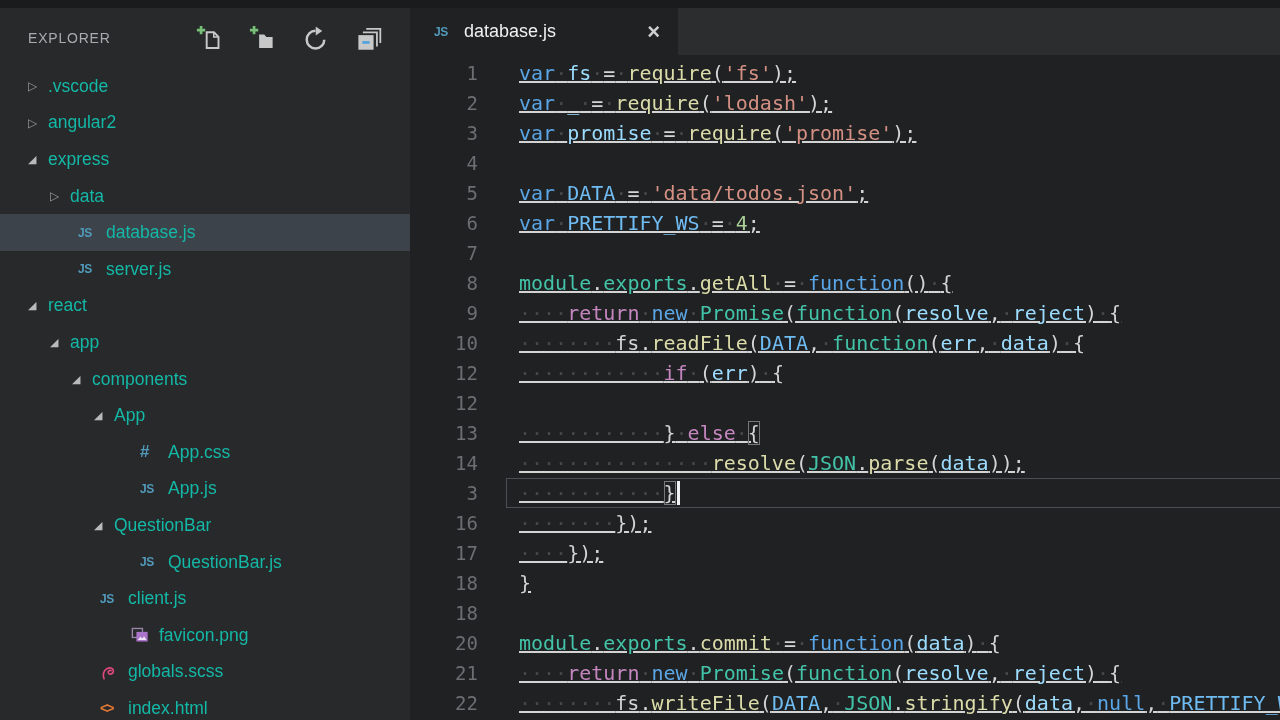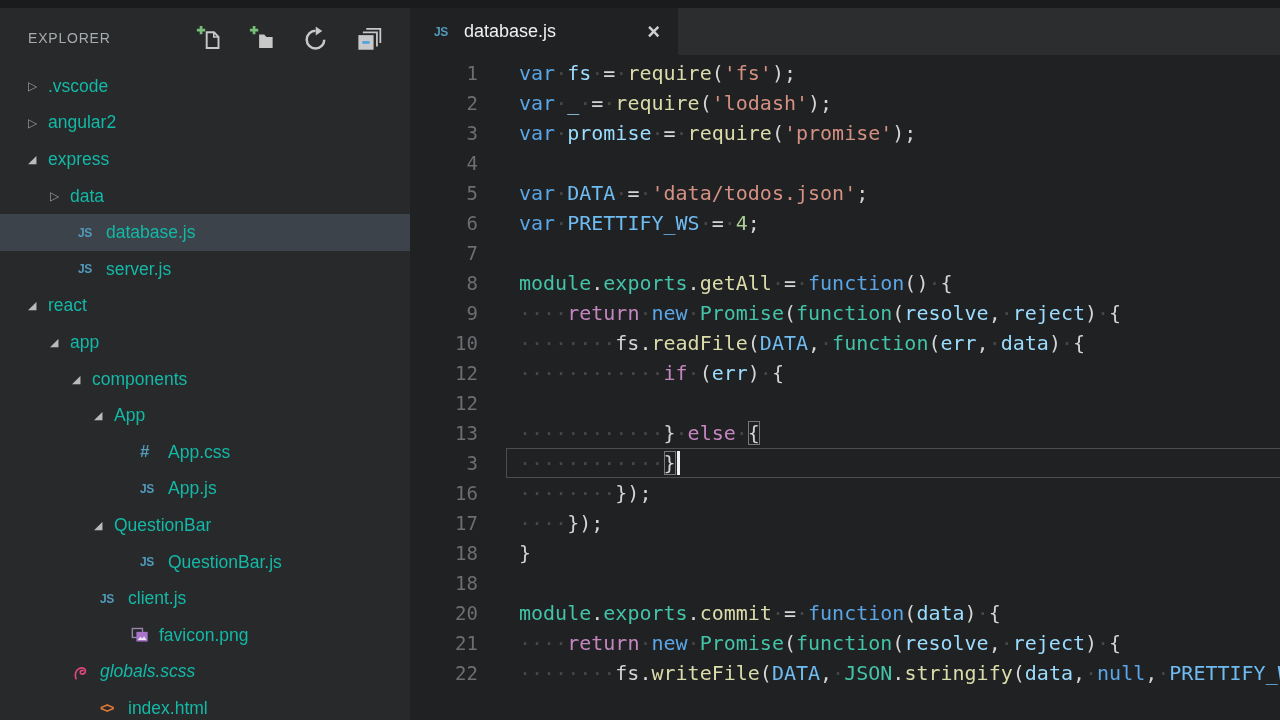--- a/index.html
+++ b/index.html
@@ -34,21 +34,21 @@
   .editor { position:absolute; left:410px; top:8px; width:870px; height:712px; background:var(--bg-tabbar,#2b2d2f); }
   .tabbar { height:47px; display:flex; }
   .tab { width:268px; height:47px; background:var(--bg-editor,#202123); display:flex; align-items:center; padding:0 18px 0 24px; cursor:pointer; }
   .tab .fi { width:30px; }
   .tab-label { font-size:18px; color:#f0f0f0; flex:1; }
   .tab-close { color:#cfcfcf; font-size:22px; font-weight:bold; line-height:1; cursor:pointer; padding-left:6px; }
   .codearea { position:relative; height:665px; background:var(--bg-editor,#202123); padding-top:3px;
               font-family:"DejaVu Sans Mono", monospace; font-size:20px; overflow:hidden; }
   .cline { height:30px; line-height:30px; display:flex; white-space:pre; position:relative; }
   .lnum { width:68px; flex:none; text-align:right; color:var(--gutter,#6b6f71); font-size:19px; }
-  .ctext { padding-left:41px; flex:none; white-space:pre; }
+  .ctext { padding-left:41px; flex:none; white-space:pre;text-decoration:underline; }
   .cline.current::before { content:""; position:absolute; left:96px; right:0; top:0; bottom:0;
               border-top:1px solid #4a4e52; border-bottom:1px solid #4a4e52; border-left:1px solid #4a4e52; pointer-events:none; }
   .tk-k { color:var(--tok-keyword,#5aa6e6); }
   .tk-v { color:var(--tok-variable,#9cdcfe); }
   .tk-c { color:var(--tok-const,#6fbcf2); }
   .tk-t { color:var(--tok-type,#43c3a8); }
   .tk-f { color:var(--tok-func,#dcdcaa); }
   .tk-s { color:var(--tok-string,#d49083); }
   .tk-p { color:var(--tok-control,#c586c0); }
   .tk-n { color:var(--tok-number,#a8ce96); }
@@ -152,21 +152,21 @@
         <div class="trow" style="padding-left: 100px; margin-left: 31px;">
           <span class="fi">
             <svg width="18" height="18" viewBox="0 0 16 16">
               <rect x="1.2" y="2.2" width="9" height="8" fill="none" stroke="#9a86ad" stroke-width="1.2"></rect>
               <rect x="4.8" y="5.2" width="10" height="8.6" fill="#a974c9"></rect>
               <path d="M6 12.5 l2.4-3 1.7 1.7 1.5-2 2.2 3.3z" fill="#efe3f7"></path>
             </svg>
           </span>
           <span class="tlabel">favicon.png</span>
         </div>
-        <div class="trow" style="padding-left: 72px; font-style: italic;">
+        <div class="trow" style="padding-left: 100px;">
           <span class="fi">
             <svg width="18" height="18" viewBox="0 0 16 16">
               <path d="M3.6 14 C2.2 10.6 3.1 6.3 6.4 4.8 C9.4 3.5 12.2 5 11.9 7.4 C11.6 9.7 8.5 10.7 7.5 9 C6.7 7.5 8.4 6 9.9 6.8" fill="none" stroke="#e0487c" stroke-width="1.5" stroke-linecap="round"></path>
             </svg>
           </span>
           <span class="tlabel">globals.scss</span>
         </div>
         <div class="trow" style="padding-left: 100px;">
           <span class="fi fi-html">&lt;&gt;</span>
           <span class="tlabel">index.html</span>
@@ -189,20 +189,21 @@
         <div class="cline"><span class="lnum">4</span><span class="ctext"></span></div>
         <div class="cline"><span class="lnum">5</span><span class="ctext"><span class="tk-k">var</span><span class="tk-w">·</span><span class="tk-c">DATA</span><span class="tk-w">·</span><span class="tk-d">=</span><span class="tk-w">·</span><span class="tk-s">'data/todos.json'</span><span class="tk-d">;</span></span></div>
         <div class="cline"><span class="lnum">6</span><span class="ctext"><span class="tk-k">var</span><span class="tk-w">·</span><span class="tk-c">PRETTIFY_WS</span><span class="tk-w">·</span><span class="tk-d">=</span><span class="tk-w">·</span><span class="tk-n">4</span><span class="tk-d">;</span></span></div>
         <div class="cline"><span class="lnum">7</span><span class="ctext"></span></div>
         <div class="cline"><span class="lnum">8</span><span class="ctext"><span class="tk-t">module</span><span class="tk-d">.</span><span class="tk-t">exports</span><span class="tk-d">.</span><span class="tk-f">getAll</span><span class="tk-w">·</span><span class="tk-d">=</span><span class="tk-w">·</span><span class="tk-k">function</span><span class="tk-d">()</span><span class="tk-w">·</span><span class="tk-d">{</span></span></div>
         <div class="cline"><span class="lnum">9</span><span class="ctext"><span class="tk-w">····</span><span class="tk-p">return</span><span class="tk-w">·</span><span class="tk-k">new</span><span class="tk-w">·</span><span class="tk-t">Promise</span><span class="tk-d">(</span><span class="tk-t">function</span><span class="tk-d">(</span><span class="tk-v">resolve</span><span class="tk-d">,</span><span class="tk-w">·</span><span class="tk-v">reject</span><span class="tk-d">)</span><span class="tk-w">·</span><span class="tk-d">{</span></span></div>
         <div class="cline"><span class="lnum">10</span><span class="ctext"><span class="tk-w">········</span><span class="tk-d">fs</span><span class="tk-d">.</span><span class="tk-f">readFile</span><span class="tk-d">(</span><span class="tk-c">DATA</span><span class="tk-d">,</span><span class="tk-w">·</span><span class="tk-t">function</span><span class="tk-d">(</span><span class="tk-v">err</span><span class="tk-d">,</span><span class="tk-w">·</span><span class="tk-v">data</span><span class="tk-d">)</span><span class="tk-w">·</span><span class="tk-d">{</span></span></div>
         <div class="cline"><span class="lnum">12</span><span class="ctext"><span class="tk-w">············</span><span class="tk-p">if</span><span class="tk-w">·</span><span class="tk-d">(</span><span class="tk-v">err</span><span class="tk-d">)</span><span class="tk-w">·</span><span class="tk-d">{</span></span></div>
         <div class="cline"><span class="lnum">12</span></div>
         <div class="cline"><span class="lnum">13</span><span class="ctext"><span class="tk-w">············</span><span class="tk-d">}</span><span class="tk-w">·</span><span class="tk-p">else</span><span class="tk-w">·</span><span class="tk-b">{</span></span></div>
+        <div class="cline"><span class="lnum">14</span><span class="ctext"><span class="tk-w">················</span><span class="tk-f">resolve</span><span class="tk-d">(</span><span class="tk-t">JSON</span><span class="tk-d">.</span><span class="tk-f">parse</span><span class="tk-d">(</span><span class="tk-v">data</span><span class="tk-d">));</span></span></div>
         <div class="cline current"><span class="lnum">3</span><span class="ctext"><span class="tk-w">············</span><span class="tk-b">}</span><span class="cursor"></span></span></div>
         <div class="cline"><span class="lnum">16</span><span class="ctext"><span class="tk-w">········</span><span class="tk-d">});</span></span></div>
         <div class="cline"><span class="lnum">17</span><span class="ctext"><span class="tk-w">····</span><span class="tk-d">});</span></span></div>
         <div class="cline"><span class="lnum">18</span><span class="ctext"><span class="tk-d">}</span></span></div>
         <div class="cline"><span class="lnum">18</span><span class="ctext"></span></div>
         <div class="cline"><span class="lnum">20</span><span class="ctext"><span class="tk-t">module</span><span class="tk-d">.</span><span class="tk-t">exports</span><span class="tk-d">.</span><span class="tk-f">commit</span><span class="tk-w">·</span><span class="tk-d">=</span><span class="tk-w">·</span><span class="tk-k">function</span><span class="tk-d">(</span><span class="tk-v">data</span><span class="tk-d">)</span><span class="tk-w">·</span><span class="tk-d">{</span></span></div>
         <div class="cline"><span class="lnum">21</span><span class="ctext"><span class="tk-w">····</span><span class="tk-p">return</span><span class="tk-w">·</span><span class="tk-k">new</span><span class="tk-w">·</span><span class="tk-t">Promise</span><span class="tk-d">(</span><span class="tk-t">function</span><span class="tk-d">(</span><span class="tk-v">resolve</span><span class="tk-d">,</span><span class="tk-w">·</span><span class="tk-v">reject</span><span class="tk-d">)</span><span class="tk-w">·</span><span class="tk-d">{</span></span></div>
         <div class="cline"><span class="lnum">22</span><span class="ctext"><span class="tk-w">········</span><span class="tk-d">fs</span><span class="tk-d">.</span><span class="tk-f">writeFile</span><span class="tk-d">(</span><span class="tk-c">DATA</span><span class="tk-d">,</span><span class="tk-w">·</span><span class="tk-t">JSON</span><span class="tk-d">.</span><span class="tk-f">stringify</span><span class="tk-d">(</span><span class="tk-v">data</span><span class="tk-d">,</span><span class="tk-w">·</span><span class="tk-k">null</span><span class="tk-d">,</span><span class="tk-w">·</span><span class="tk-c">PRETTIFY_WS</span></span></div>
       </div>
   </div>

